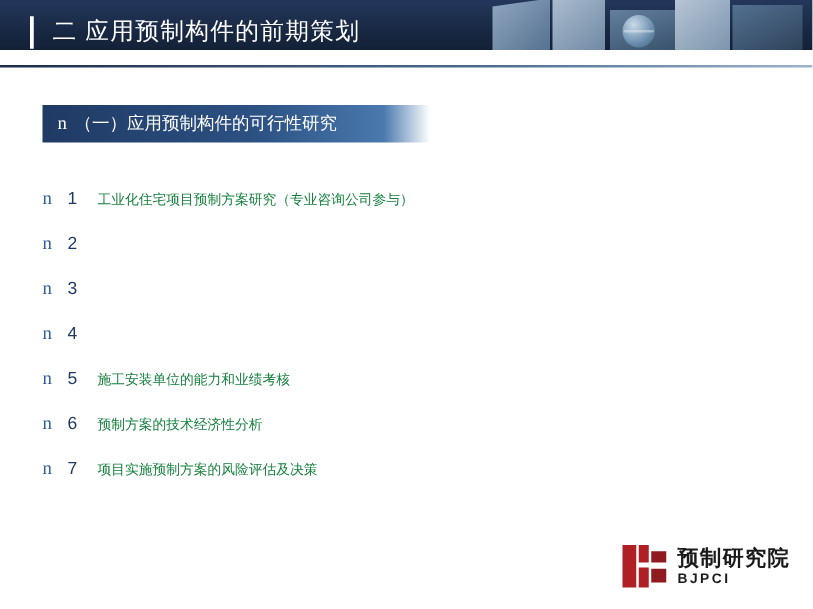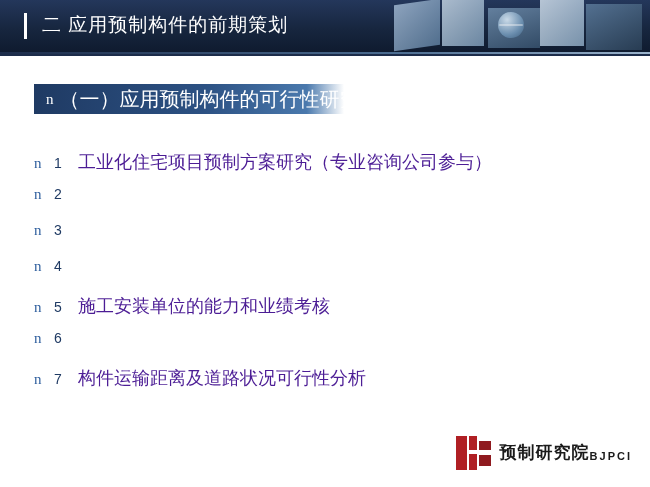--- a/index.html
+++ b/index.html
@@ -13,21 +13,21 @@
     font-family: "Liberation Sans", sans-serif;
     overflow: hidden;
     position: relative;
   }
 
   
   .header {
     position: absolute;
     left: 0; top: 0;
     width: 650px;
-    height: 56px;
+    height: 40px;
     background: #1c2c4a;
     overflow: hidden;
   }
   .header-gradient {
     position: absolute;
     left: 0; top: 0;
     width: 650px; height: 52px;
     background: linear-gradient(180deg, #24375b 0%, #17263f 55%, #0f1b2f 100%);
   }
   
@@ -95,21 +95,21 @@
   }
   .section-bullet {
     color: #ffffff;
     font-family: "Liberation Serif", serif;
     font-size: 15px;
     margin-left: 12px;
     margin-right: 6px;
   }
   .section-text {
     color: #ffffff;
-    font-size: 20px;
+    font-size: 14px;
     white-space: nowrap;
   }
 
   
   .list {
     position: absolute;
     left: 34px; top: 150px;
     width: 580px;
   }
   .list-item {
@@ -127,22 +127,22 @@
   .li-num {
     color: #1f3a63;
     font-size: 14px;
     width: 30px;
     flex: 0 0 30px;
     text-align: left;
     padding-left: 6px;
     box-sizing: border-box;
   }
   .li-text {
-    color: #4c1d95;
-    font-size: 18px;
+    color: #15803d;
+    font-size: 11px;
     white-space: nowrap;
   }
 
   
   .logo {
     position: absolute;
     right: 18px;
     bottom: 14px;
     display: flex;
     align-items: center;
@@ -156,23 +156,22 @@
     position: absolute;
     background: #b01f24;
   }
   .logo-mark .b1 { left: 2px;  top: 3px;  width: 11px; height: 34px; }
   .logo-mark .b2 { left: 15px; top: 3px;  width: 8px;  height: 14px; }
   .logo-mark .b3 { left: 15px; top: 21px; width: 8px;  height: 16px; }
   .logo-mark .b4 { left: 25px; top: 8px;  width: 12px; height: 9px;  background:#8f1a1f; }
   .logo-mark .b5 { left: 25px; top: 22px; width: 12px; height: 11px; background:#8f1a1f; }
   .logo-text {
     display: flex;
-    flex-direction: row;
+    flex-direction: column;
     justify-content: center;
-    align-items: flex-end;
   }
   .logo-cn {
     color: #1a1a1a;
     font-size: 17px;
     font-weight: bold;
     letter-spacing: 1px;
     line-height: 20px;
   }
   .logo-en {
     color: #1a1a1a;
@@ -230,26 +229,27 @@
 
   <div class="list-item">
     <span class="li-bullet">n</span>
     <span class="li-num">5</span>
     <span class="li-text">施工安装单位的能力和业绩考核</span>
   </div>
 
   <div class="list-item">
     <span class="li-bullet">n</span>
     <span class="li-num">6</span>
+    <span class="li-text">预制方案的技术经济性分析</span>
   </div>
 
   <div class="list-item">
     <span class="li-bullet">n</span>
     <span class="li-num">7</span>
-    <span class="li-text">构件运输距离及道路状况可行性分析</span>
+    <span class="li-text">项目实施预制方案的风险评估及决策</span>
   </div>
 
 </div>
 
 <div class="logo">
   <div class="logo-mark">
     <div class="blk b1"></div>
     <div class="blk b2"></div>
     <div class="blk b3"></div>
     <div class="blk b4"></div>

